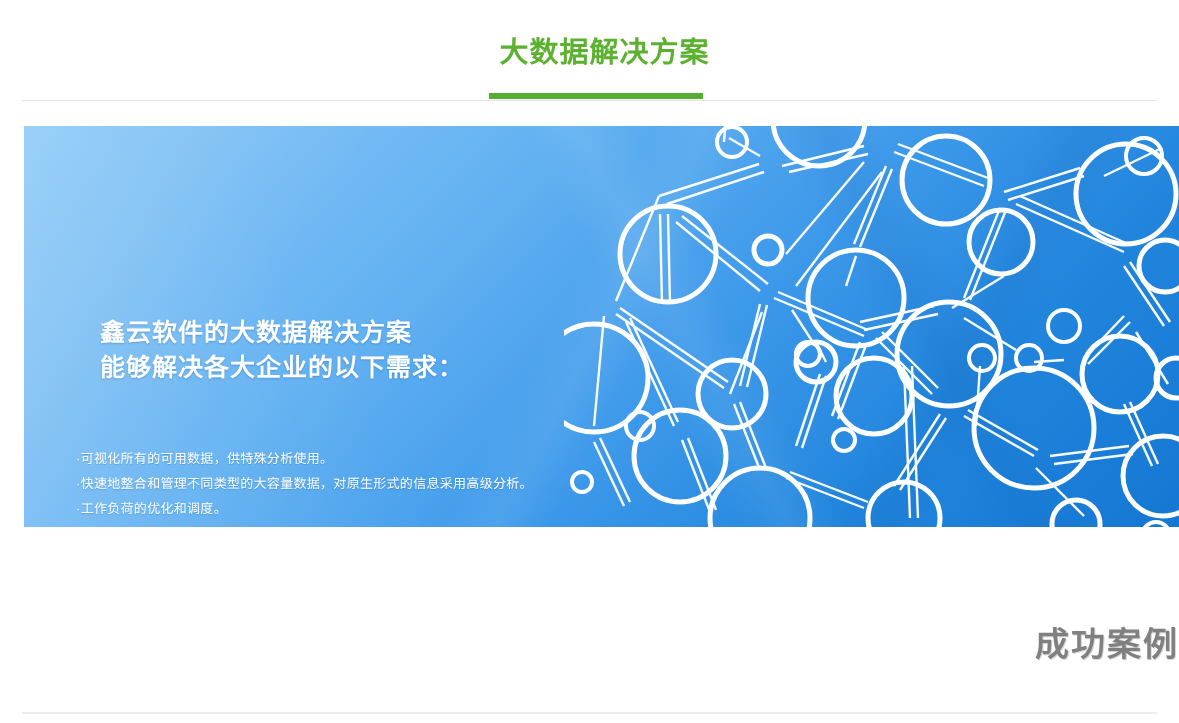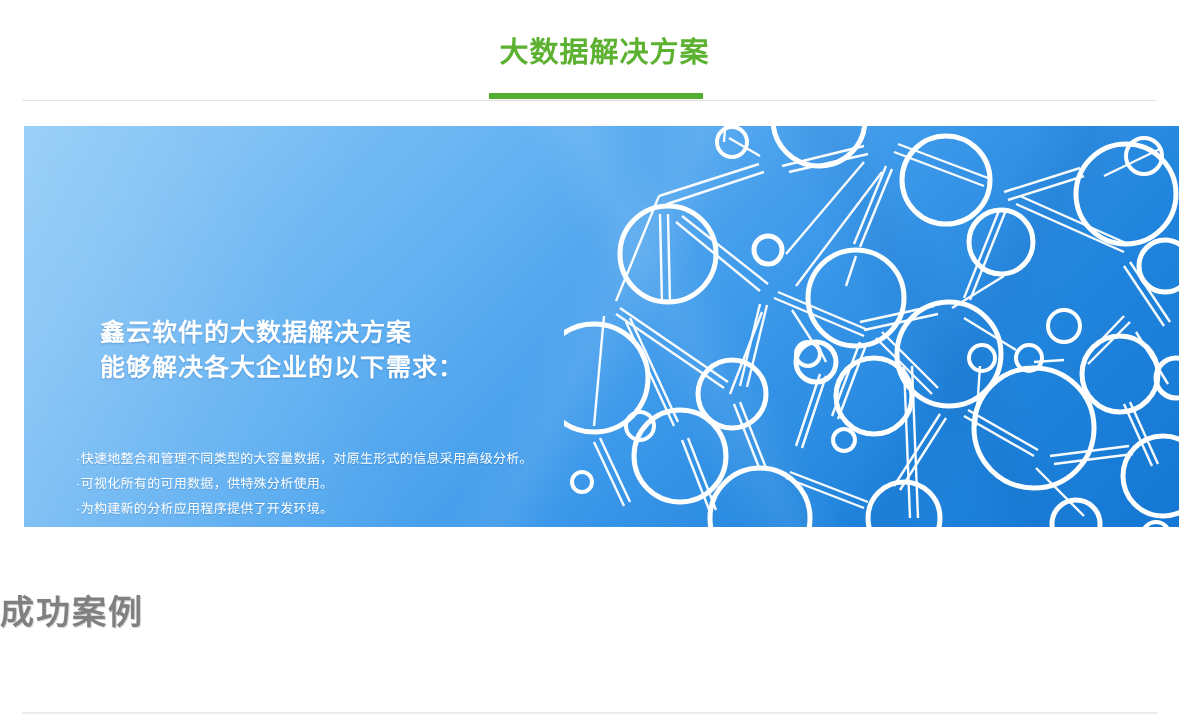--- a/index.html
+++ b/index.html
@@ -122,23 +122,23 @@
     line-height: 25px;
     letter-spacing: 0.3px;
     text-shadow: 0 1px 1px rgba(10,70,140,0.25);
     white-space: nowrap;
   }
 
   
   .cases-head {
     position: absolute;
     left: 0;
-    top: 588px;
+    top: 620px;
     width: 1179px;
-    text-align: left;
+    text-align: right;
   }
   .cases-title {
     font-size: 34px;
     font-weight: bold;
     color: #808080;
     letter-spacing: 2px;
     line-height: 48px;
     text-shadow: 1px 1px 0 rgba(180,180,180,0.55);
     white-space: nowrap;
   }
@@ -281,23 +281,22 @@
       </g>
     </svg>
   </div>
 
   <div class="banner-copy">
     <div class="banner-heading-line">鑫云软件的大数据解决方案</div>
     <div class="banner-heading-line">能够解决各大企业的以下需求：</div>
   </div>
 
   <div class="banner-bullets">
+    <div class="banner-bullet">·可视化所有的可用数据，供特殊分析使用。</div>
     <div class="banner-bullet">·快速地整合和管理不同类型的大容量数据，对原生形式的信息采用高级分析。</div>
-    <div class="banner-bullet">·可视化所有的可用数据，供特殊分析使用。</div>
-    <div class="banner-bullet">·为构建新的分析应用程序提供了开发环境。</div>
     <div class="banner-bullet">·工作负荷的优化和调度。</div>
   </div>
 
 </div>
 
 <div class="cases-head">
   <div class="cases-title">成功案例</div>
 </div>
 <div class="cases-rule"></div>
 

